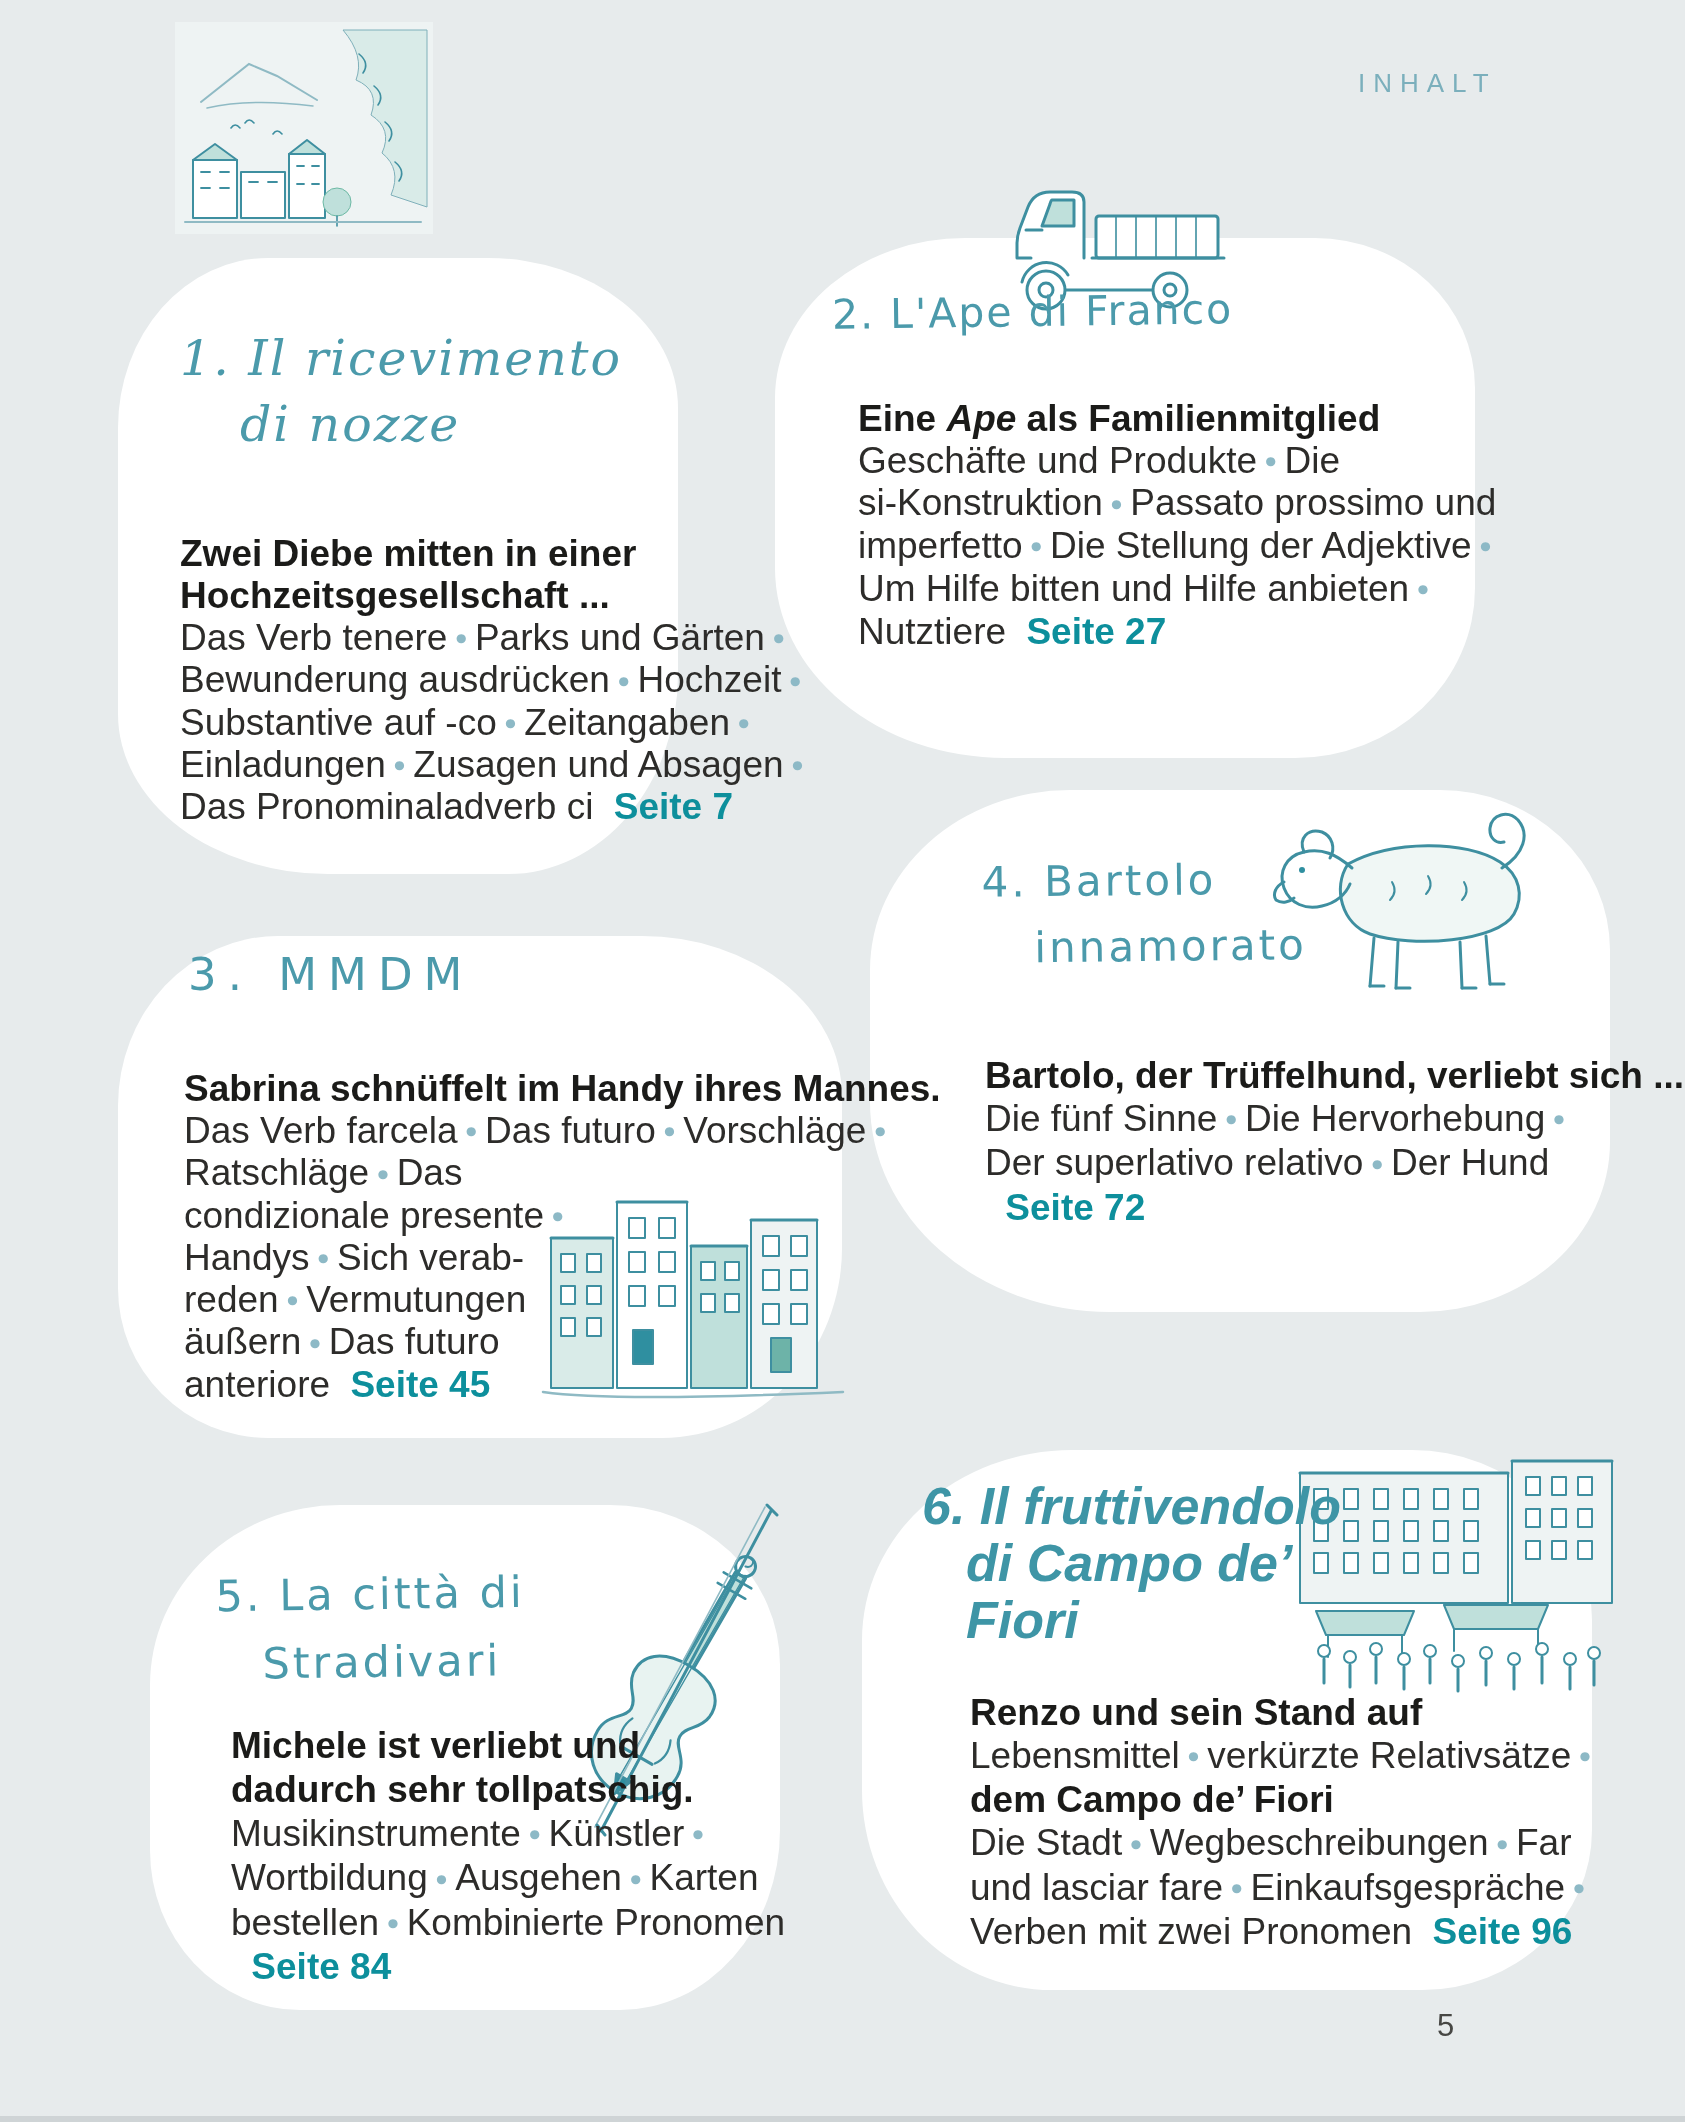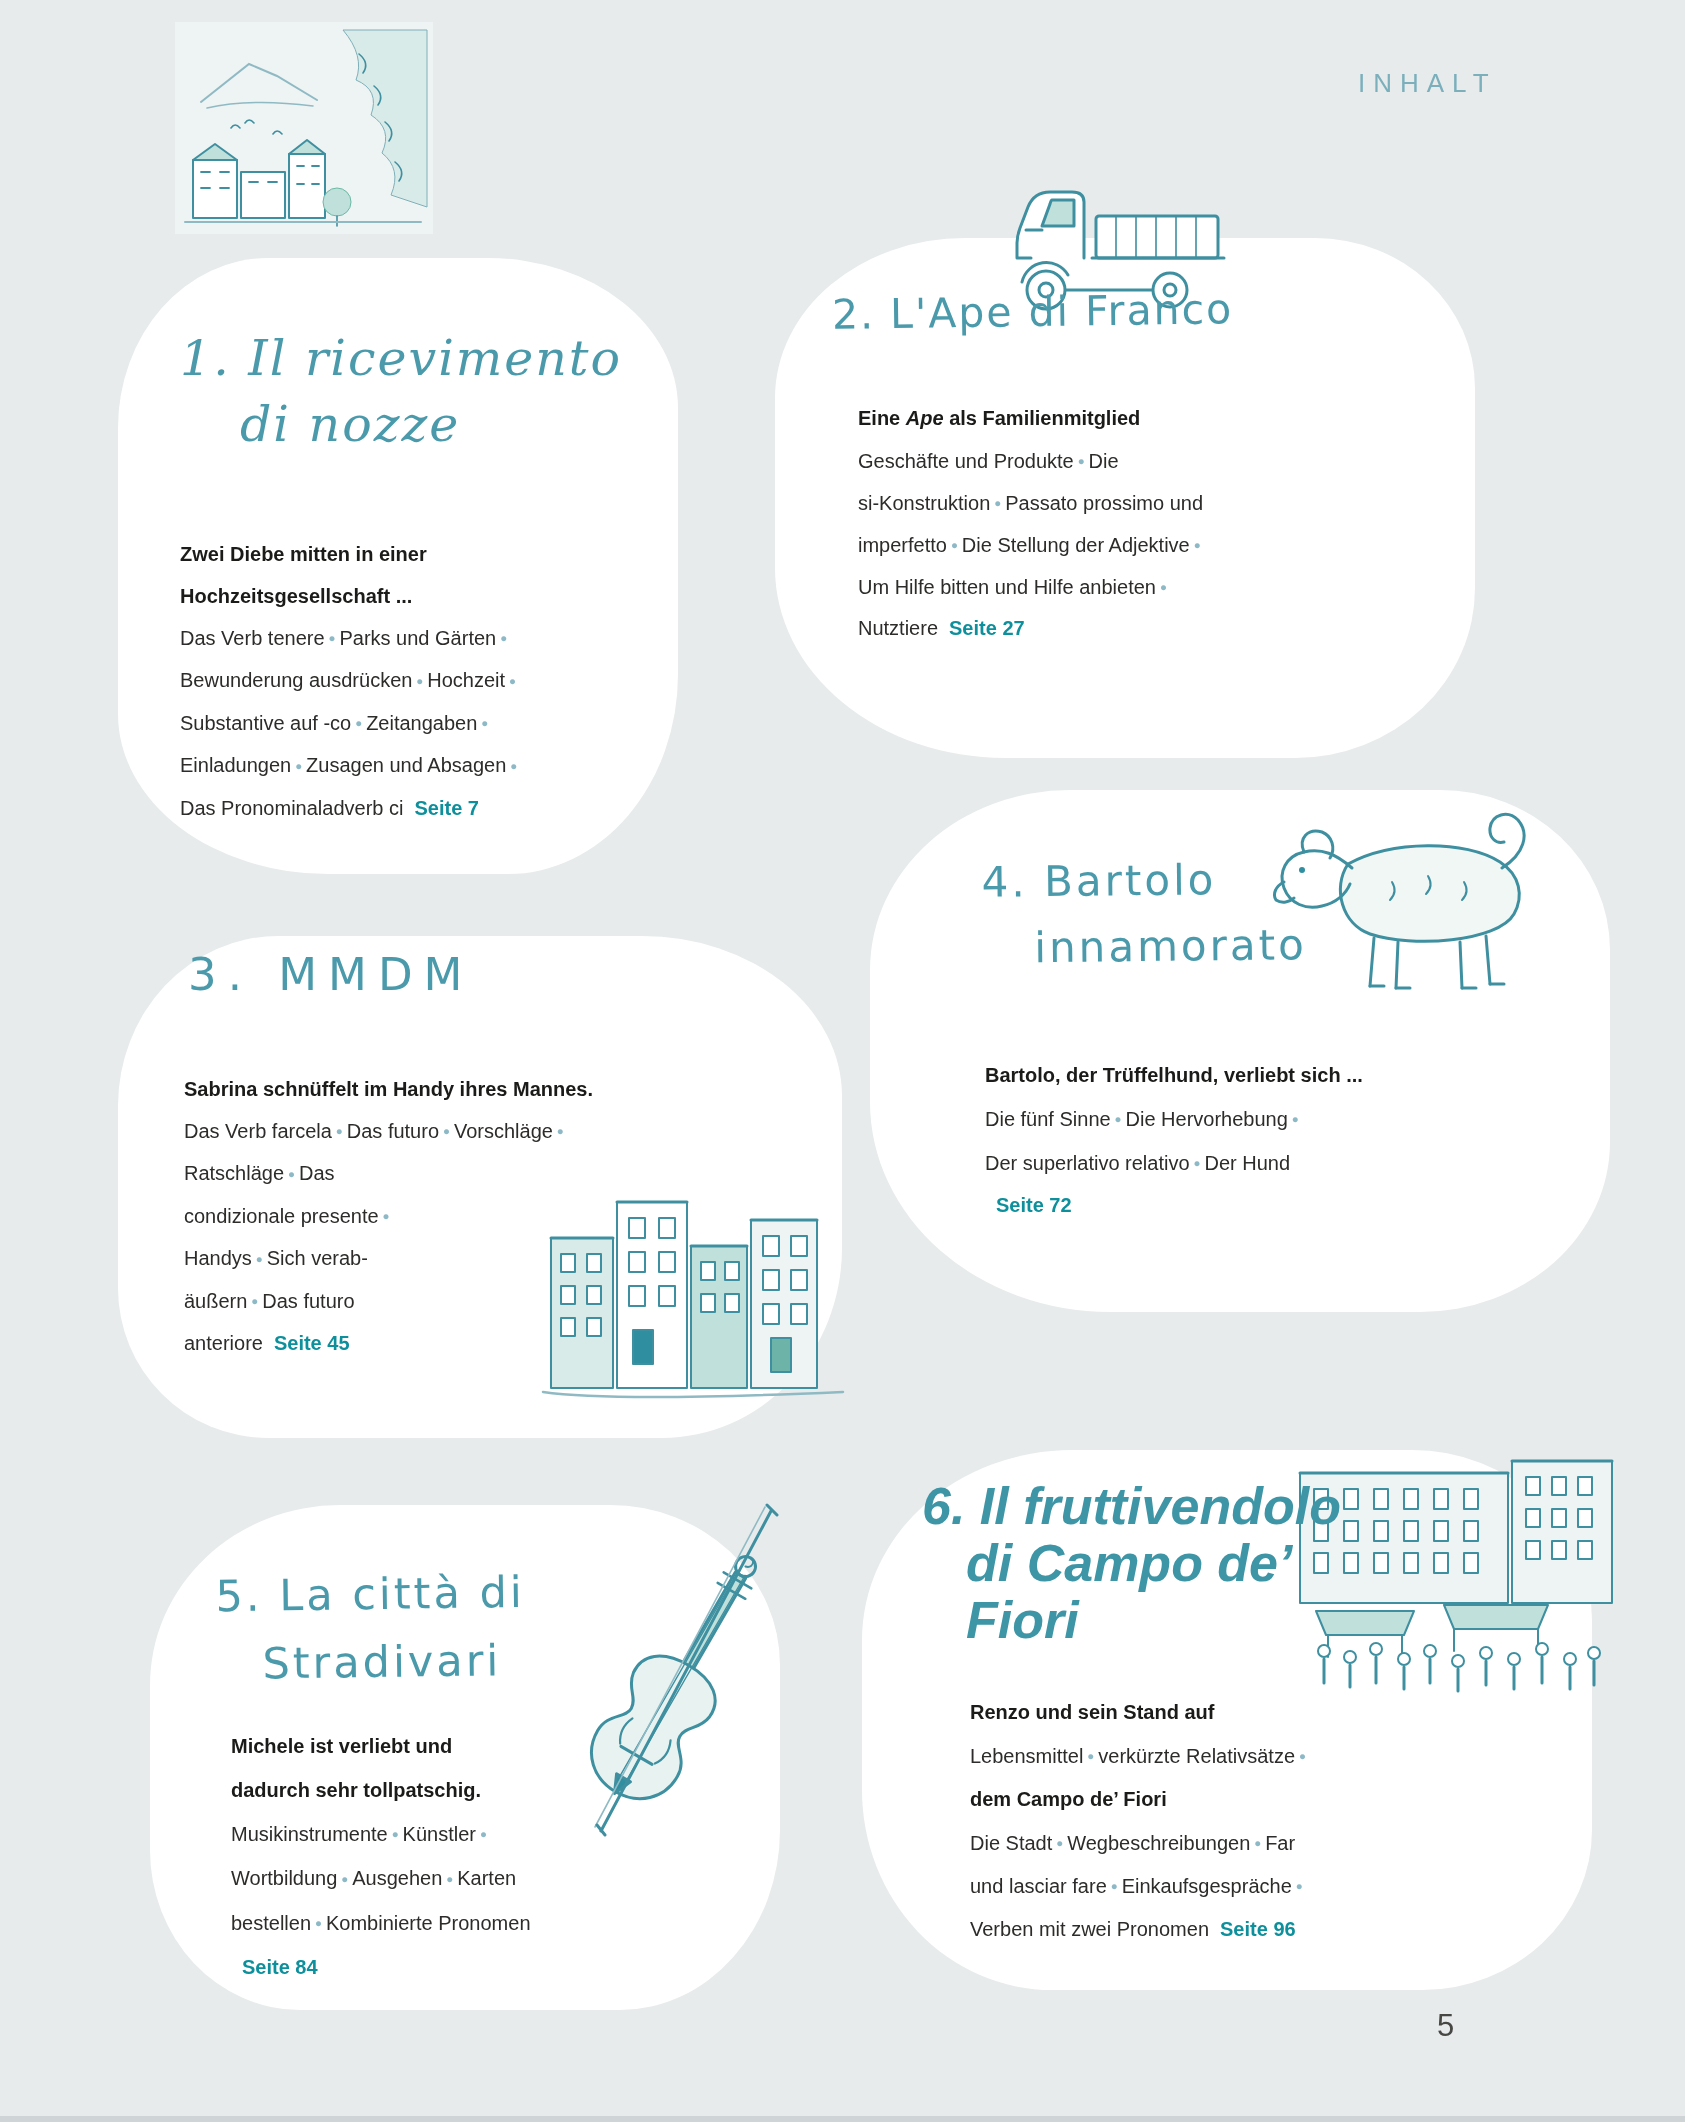--- a/index.html
+++ b/index.html
@@ -29,21 +29,21 @@
   .t3{left:188px;top:948px;font-family:"DejaVu Sans",sans-serif;font-size:45px;letter-spacing:11px;}
   .t4{left:982px;top:848px;font-family:"DejaVu Sans",sans-serif;font-size:42px;line-height:66px;letter-spacing:3px;transform:rotate(-0.6deg);}
   .t4 .ind{padding-left:52px;}
   .t5{left:216px;top:1560px;font-family:"DejaVu Sans",sans-serif;font-size:43px;line-height:68px;letter-spacing:3px;transform:rotate(-0.8deg);}
   .t5 .ind{padding-left:46px;}
   .t6{left:922px;top:1478px;font-family:"Liberation Sans",sans-serif;font-weight:bold;font-style:italic;
       font-size:52px;line-height:57px;color:var(--accent-deep,#3e95a6);}
   .t6 .ind{padding-left:44px;}
 
   
-  .topics{position:absolute;z-index:3;font-size:20px;color:var(--ink,#2d2c2a);}
+  .topics{position:absolute;z-index:3;font-size:37px;color:var(--ink,#2d2c2a);}
   .topics .tl{line-height:42px;white-space:nowrap;}
   .bd1{left:180px;top:533px;}
   .bd2{left:858px;top:398px;}  .bd2 .tl{line-height:41.5px;}
   .bd3{left:184px;top:1068px;}
   .bd4{left:985px;top:1054px;} .bd4 .tl{line-height:43px;}
   .bd5{left:231px;top:1724px;} .bd5 .tl{line-height:44px;}
   .bd6{left:970px;top:1691px;} .bd6 .tl{line-height:43px;}
 
   .sg-n{font-weight:normal;}
   .sg-b{font-weight:bold;color:var(--ink-strong,#1b1b19);}
@@ -236,20 +236,21 @@
       <div class="tl"><span class="sg-i">imperfetto</span><span class="sg-dot">●</span><span class="sg-n">Die Stellung der Adjektive</span><span class="sg-dot">●</span></div>
       <div class="tl"><span class="sg-n">Um Hilfe bitten und Hilfe anbieten</span><span class="sg-dot">●</span></div>
       <div class="tl"><span class="sg-n">Nutztiere</span><span class="sg-pg">Seite 27</span></div>
     </div>
   <div class="topics bd3">
       <div class="tl"><span class="sg-b">Sabrina schnüffelt im Handy ihres Mannes.</span></div>
       <div class="tl"><span class="sg-n">Das Verb </span><span class="sg-i">farcela</span><span class="sg-dot">●</span><span class="sg-n">Das </span><span class="sg-i">futuro</span><span class="sg-dot">●</span><span class="sg-n">Vorschläge</span><span class="sg-dot">●</span></div>
       <div class="tl"><span class="sg-n">Ratschläge</span><span class="sg-dot">●</span><span class="sg-n">Das</span></div>
       <div class="tl"><span class="sg-i">condizionale presente</span><span class="sg-dot">●</span></div>
       <div class="tl"><span class="sg-n">Handys</span><span class="sg-dot">●</span><span class="sg-n">Sich verab-</span></div>
+      <div class="tl"><span class="sg-n">reden</span><span class="sg-dot">●</span><span class="sg-n">Vermutungen</span></div>
       <div class="tl"><span class="sg-n">äußern</span><span class="sg-dot">●</span><span class="sg-n">Das </span><span class="sg-i">futuro</span></div>
       <div class="tl"><span class="sg-i">anteriore</span><span class="sg-pg">Seite 45</span></div>
     </div>
   <div class="topics bd4">
       <div class="tl"><span class="sg-b">Bartolo, der Trüffelhund, verliebt sich ...</span></div>
       <div class="tl"><span class="sg-n">Die fünf Sinne</span><span class="sg-dot">●</span><span class="sg-n">Die Hervorhebung</span><span class="sg-dot">●</span></div>
       <div class="tl"><span class="sg-n">Der </span><span class="sg-i">superlativo relativo</span><span class="sg-dot">●</span><span class="sg-n">Der Hund</span></div>
       <div class="tl"><span class="sg-pg">Seite 72</span></div>
     </div>
   <div class="topics bd5">

